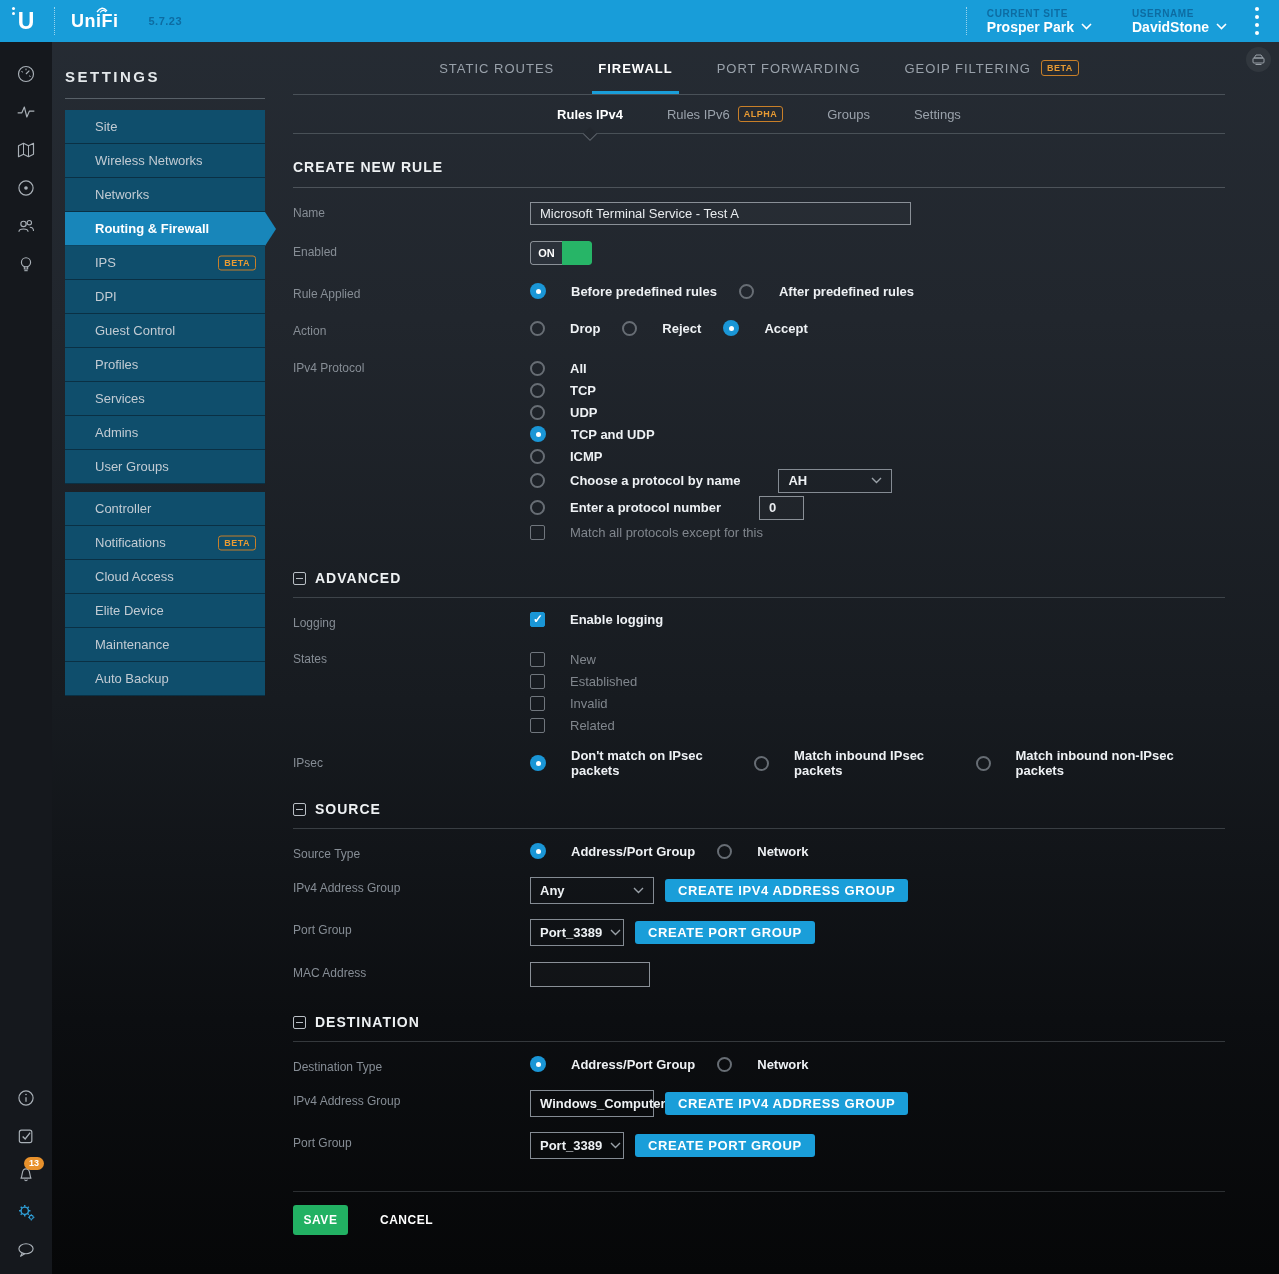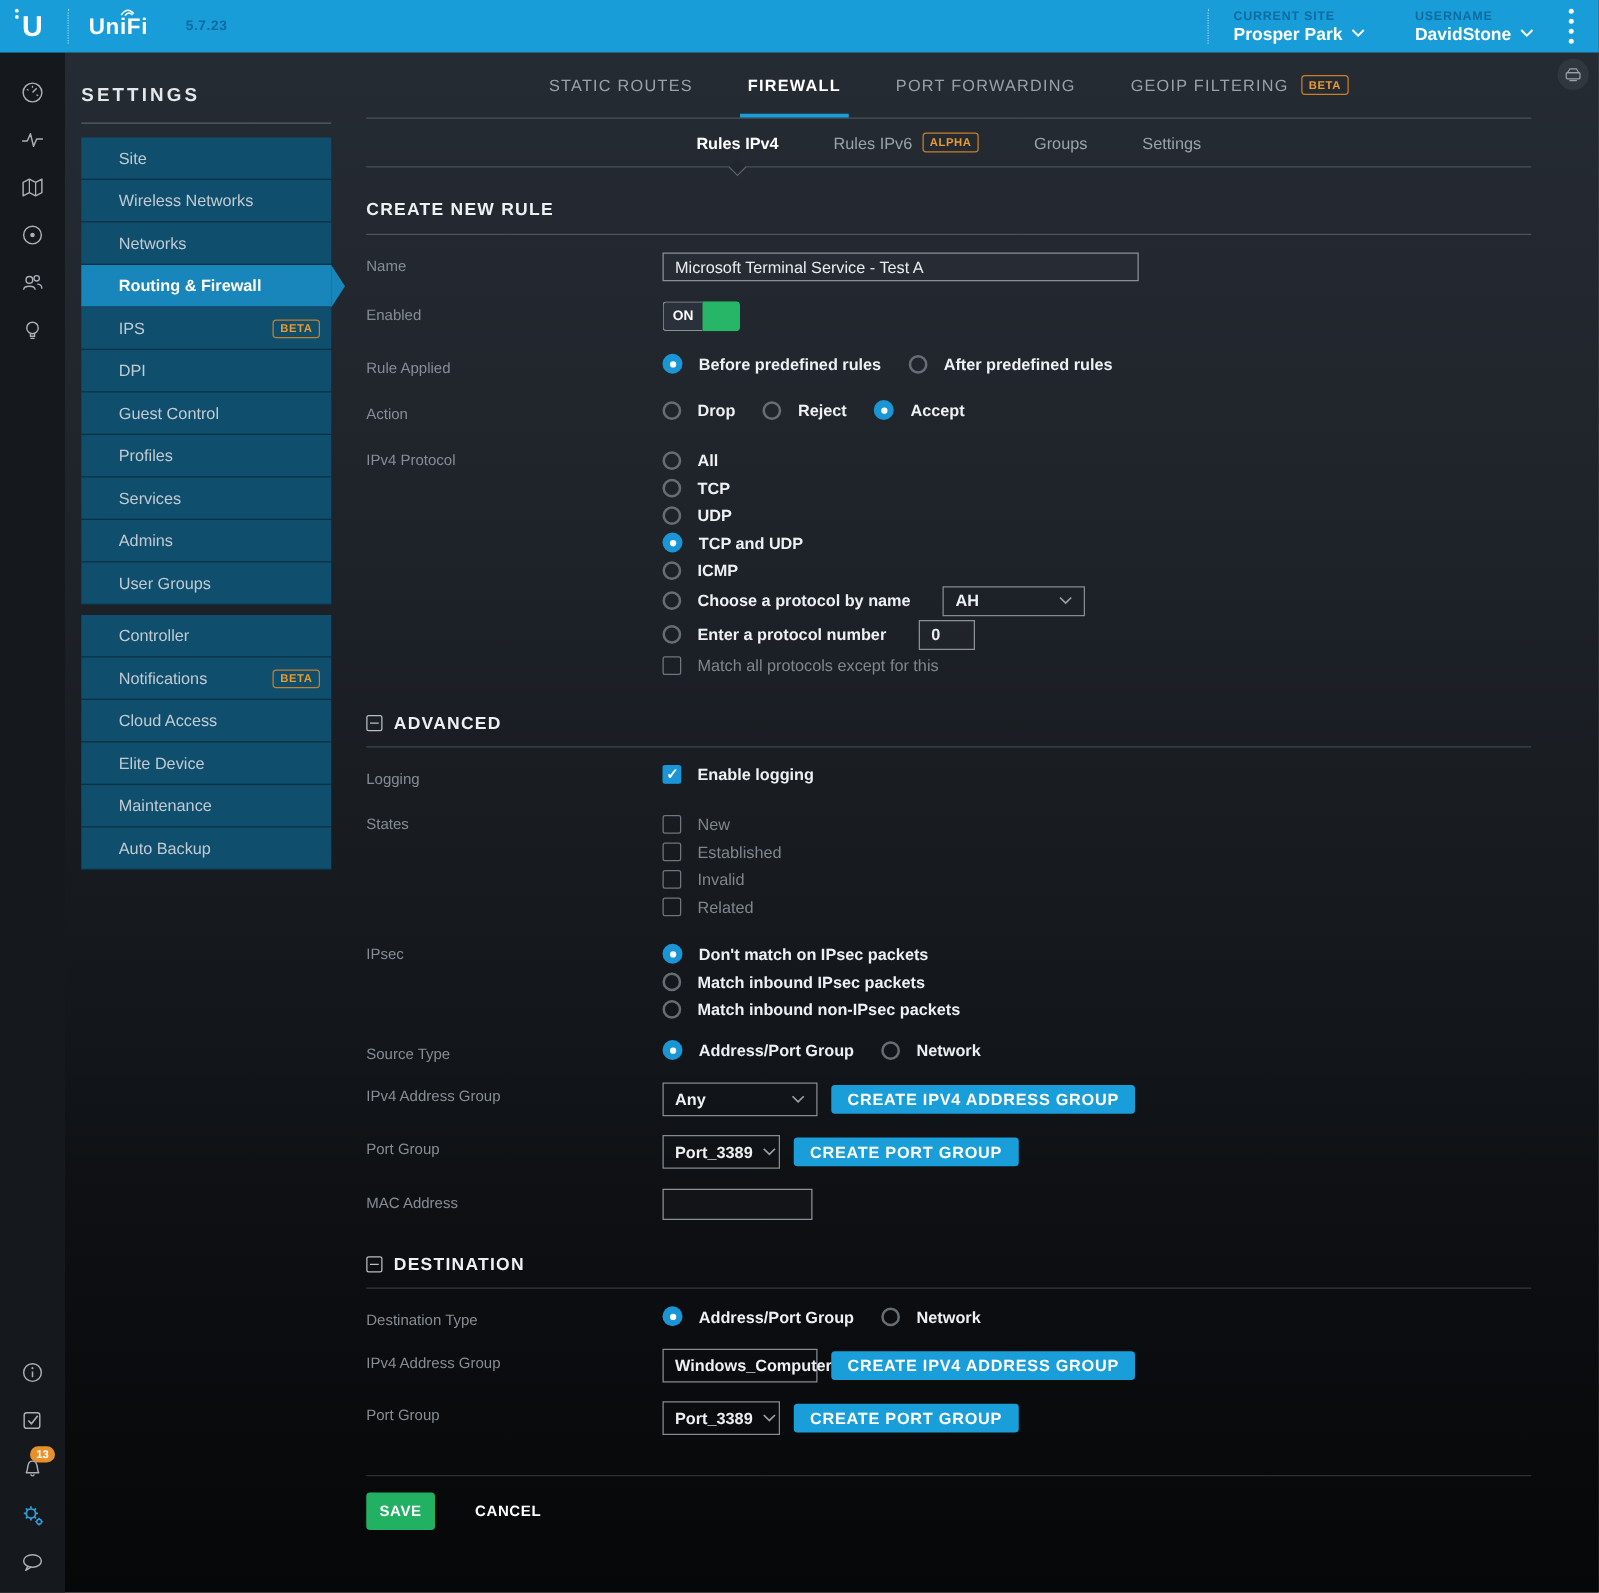--- a/index.html
+++ b/index.html
@@ -81,21 +81,21 @@
   .name-input { width:381px; }
   .num-input { width:45px; height:24px; font-weight:bold; }
   .mac-input { width:120px; height:25px; }
   
   .toggle { display:flex; height:24px; border-radius:3px; overflow:hidden; cursor:pointer; }
   .toggle-on { width:32px; background:#2b313a; border:1px solid #8a9097; border-right:none;
     border-radius:3px 0 0 3px; color:#fff; font-size:11px; font-weight:bold;
     display:flex; align-items:center; justify-content:center; }
   .toggle-knob { width:30px; background:#27b567; border-radius:0 3px 3px 0; }
   
-  .opt { display:flex; align-items:center; gap:13px; cursor:pointer; }
+  .opt { display:flex; align-items:center; gap:25px; cursor:pointer; }
   .opt-inline { margin-right:22px; }
   .radio { width:15px; height:15px; border-radius:50%; border:2px solid #676d74; flex:none; position:relative; }
   .radio.sel { border:none; background:#1a96d6; width:16px; height:16px; }
   .radio.sel::after { content:""; position:absolute; left:5.5px; top:5.5px; width:5px; height:5px;
     border-radius:50%; background:#fff; }
   .cbx { width:15px; height:15px; border:1px solid #70767d; border-radius:2px; flex:none; position:relative; }
   .cbx.checked { background:#1a96d6; border-color:#1a96d6; }
   .cbx.checked::after { content:"✓"; position:absolute; left:2px; top:-1px; color:#fff; font-size:12px; font-weight:bold; }
   .opt-label { color:#eef1f4; font-size:13px; font-weight:bold; }
   .opt-label.dim { color:#80868d; font-weight:normal; }
@@ -453,36 +453,40 @@
           </span>
         <span class="opt">
             <span class="cbx"></span>
             <span class="opt-label dim">Related</span>
           </span>
       </div>
     </div>
 
     <div class="row mt16">
       <div class="lbl">IPsec</div>
-      <div class="ctl stack" style="flex-direction:column; align-items:flex-start;">
+      <div class="ctl stack" style="flex-direction:row; align-items:flex-start;">
         <span class="opt">
             <span class="radio sel"></span>
             <span class="opt-label">Don't match on IPsec packets</span>
           </span>
         <span class="opt">
             <span class="radio"></span>
             <span class="opt-label">Match inbound IPsec packets</span>
           </span>
         <span class="opt">
             <span class="radio"></span>
             <span class="opt-label">Match inbound non-IPsec packets</span>
           </span>
       </div>
     </div>
 
+    <div class="sec-head">
+      <span class="minus-box"></span>
+      <span class="sec-title">SOURCE</span>
+    </div>
 
     <div class="row mt14">
       <div class="lbl">Source Type</div>
       <div class="ctl">
         <span class="opt opt-inline">
             <span class="radio sel"></span>
             <span class="opt-label">Address/Port Group</span>
           </span>
         <span class="opt opt-inline">
             <span class="radio"></span>

